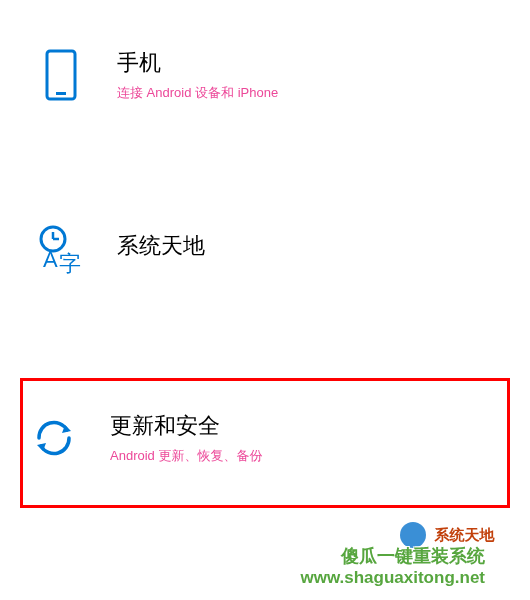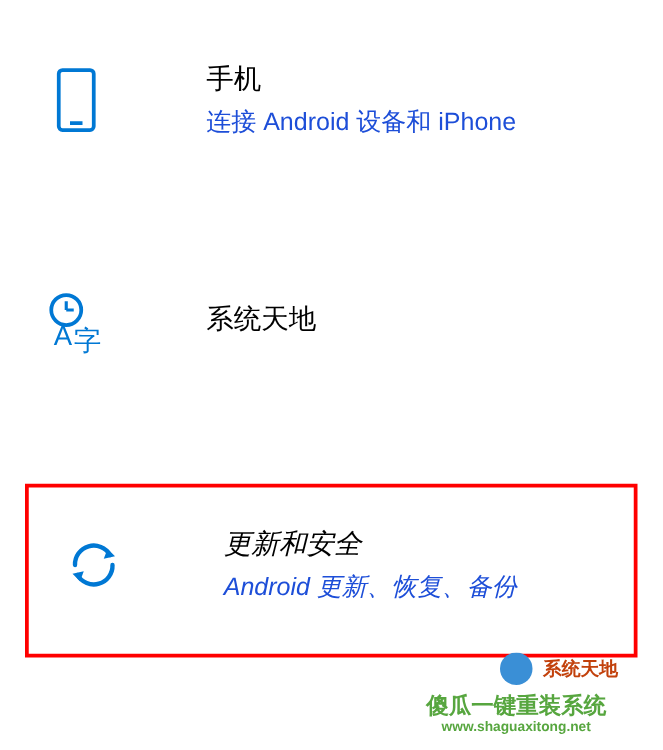--- a/index.html
+++ b/index.html
@@ -21,64 +21,62 @@
     .settings-item {
       display: flex;
       align-items: center;
       padding: 18px 15px;
       margin-bottom: 85px;
       cursor: pointer;
     }
     .settings-item.highlighted {
       border: 3px solid #ff0000;
       margin-bottom: 0;
-      padding: 30px 15px 40px 26px;
-      font-style: italic;
+      padding: 30px 15px 40px 5px;
     }
     .icon-wrapper {
       width: 52px;
       height: 52px;
       display: flex;
       align-items: center;
       justify-content: center;
       margin-right: 30px;
       flex-shrink: 0;
     }
     .item-text {
       display: flex;
       flex-direction: column;
       justify-content: center;
-      margin-left: 48px;
     }
     .item-title {
       font-size: 22px;
       color: #000000;
       font-weight: 400;
       margin-bottom: 6px;
     }
     .item-subtitle {
-      font-size: 20px;
-      color: #1d4ed8;
+      font-size: 13px;
+      color: #ec4899;
       font-weight: 400;
     }
     .watermark {
       position: absolute;
       bottom: 12px;
       right: 45px;
-      text-align: center;
+      text-align: right;
       margin-left: 36px;
     }
     .watermark-text1 {
       font-size: 18px;
       color: #57a63f;
       font-weight: bold;
       text-shadow: 1px 1px 0 #fff, -1px -1px 0 #fff, 1px -1px 0 #fff, -1px 1px 0 #fff;
     }
     .watermark-text2 {
-      font-size: 11px;
+      font-size: 17px;
       color: #57a63f;
       font-weight: bold;
       text-shadow: 1px 1px 0 #fff, -1px -1px 0 #fff, 1px -1px 0 #fff, -1px 1px 0 #fff;
     }
     .watermark-badge {
       position: absolute;
       bottom: 50px;
       right: 10px;
       width: 120px;
       height: 28px;

